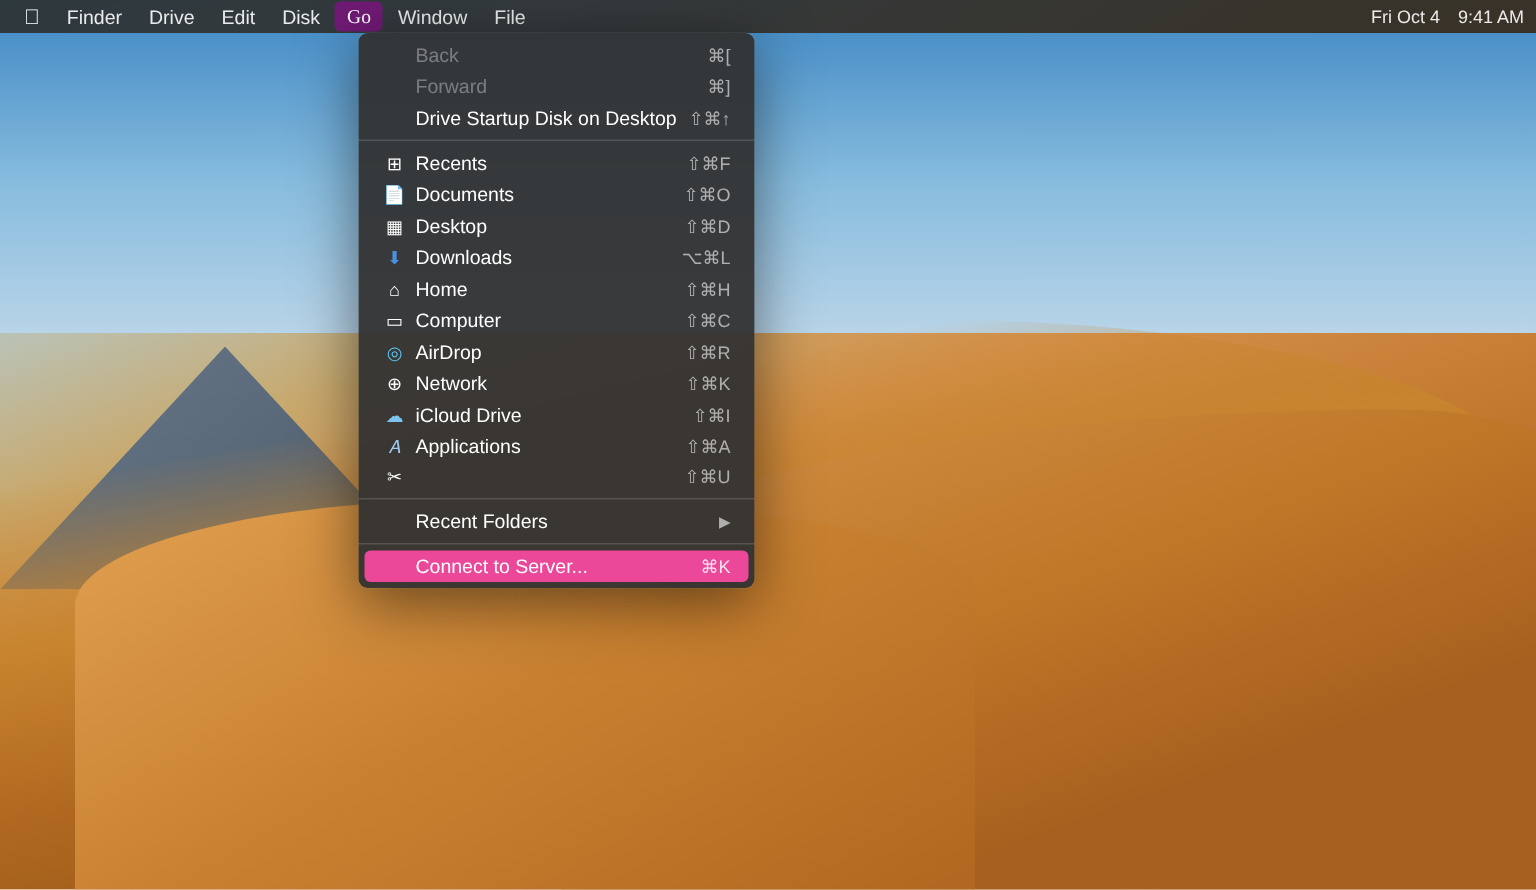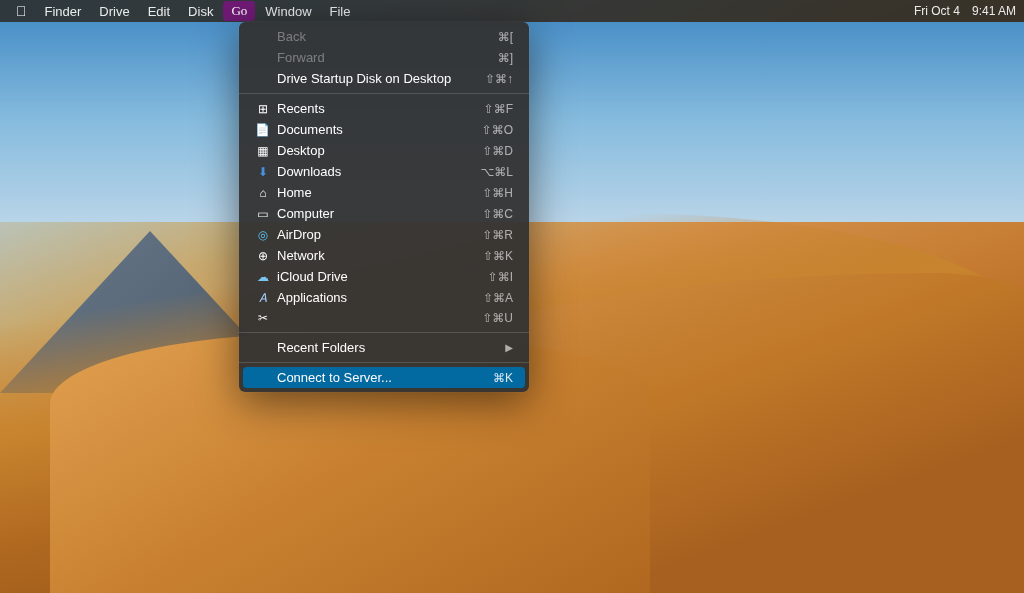--- a/index.html
+++ b/index.html
@@ -125,41 +125,41 @@
       gap: 12px;
       font-size: 12px;
       color: rgba(255,255,255,0.9);
     }
 
     
     .dropdown-menu {
       position: absolute;
       top: 22px;
       left: 239px;
-      width: 290px;
+      width: 264px;
       background: rgba(50, 50, 50, 0.95);
       border-radius: 6px;
       box-shadow: 0 10px 40px rgba(0,0,0,0.5), 0 0 0 0.5px rgba(255,255,255,0.1);
       z-index: 200;
       padding: 4px 0;
       color: white;
       font-size: 13px;
     }
 
     .menu-item {
       display: flex;
       align-items: center;
       padding: 3px 16px;
       cursor: default;
       position: relative;
       min-height: 20px;
     }
 
     .menu-item.highlighted {
-      background: #0369a1;
+      background: #ec4899;
       border-radius: 4px;
       margin: 0 4px;
       padding: 3px 12px;
     }
 
     .menu-item.disabled {
       color: rgba(255,255,255,0.35);
     }
 
     .menu-item .item-icon {

